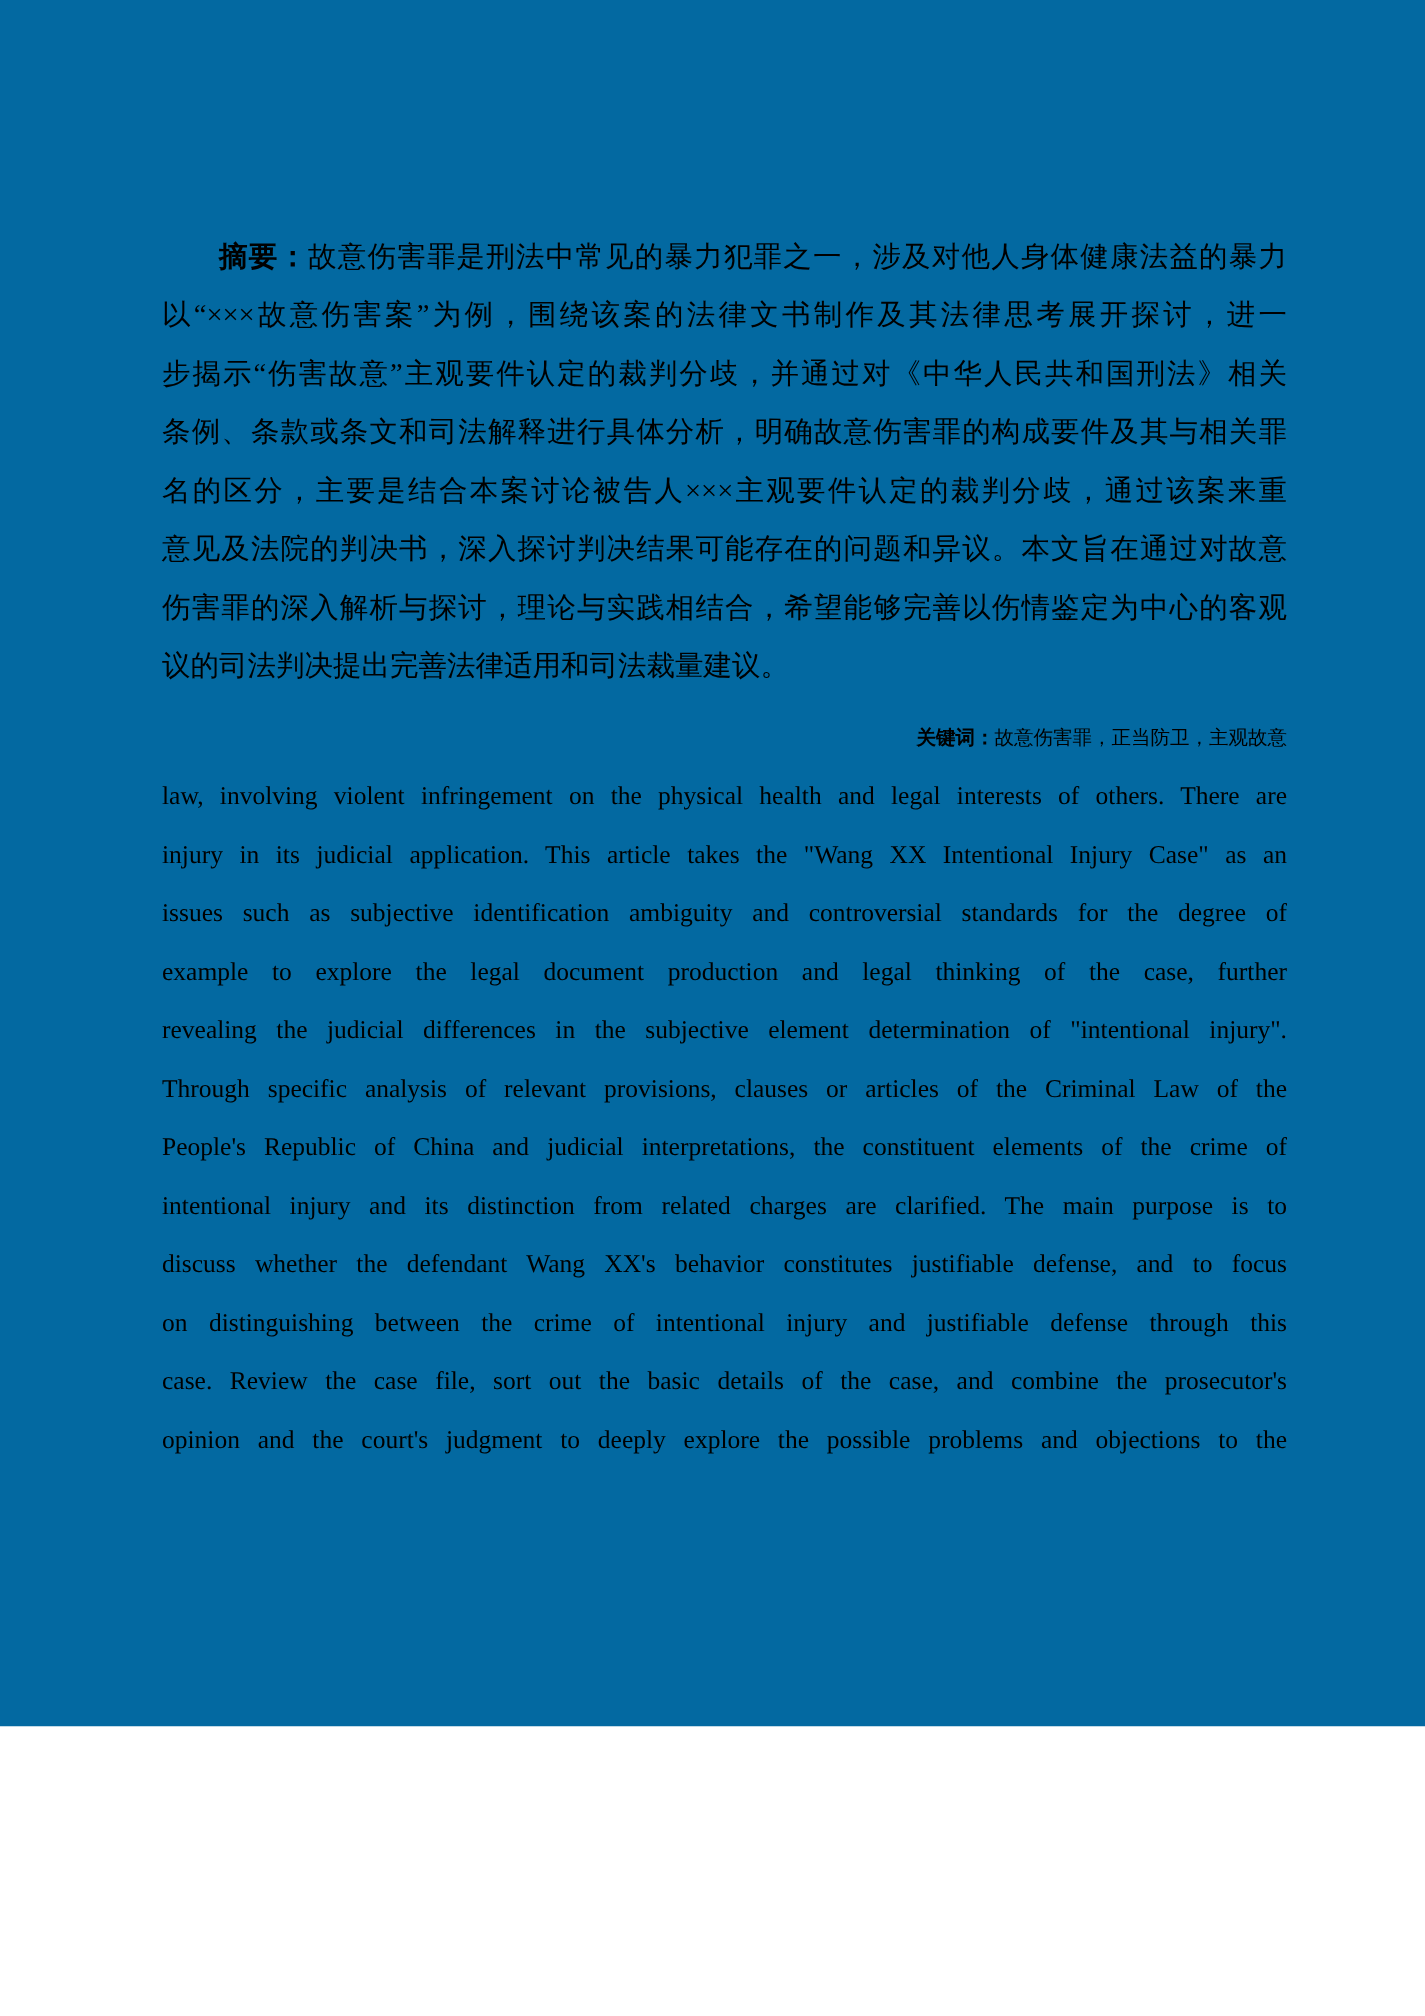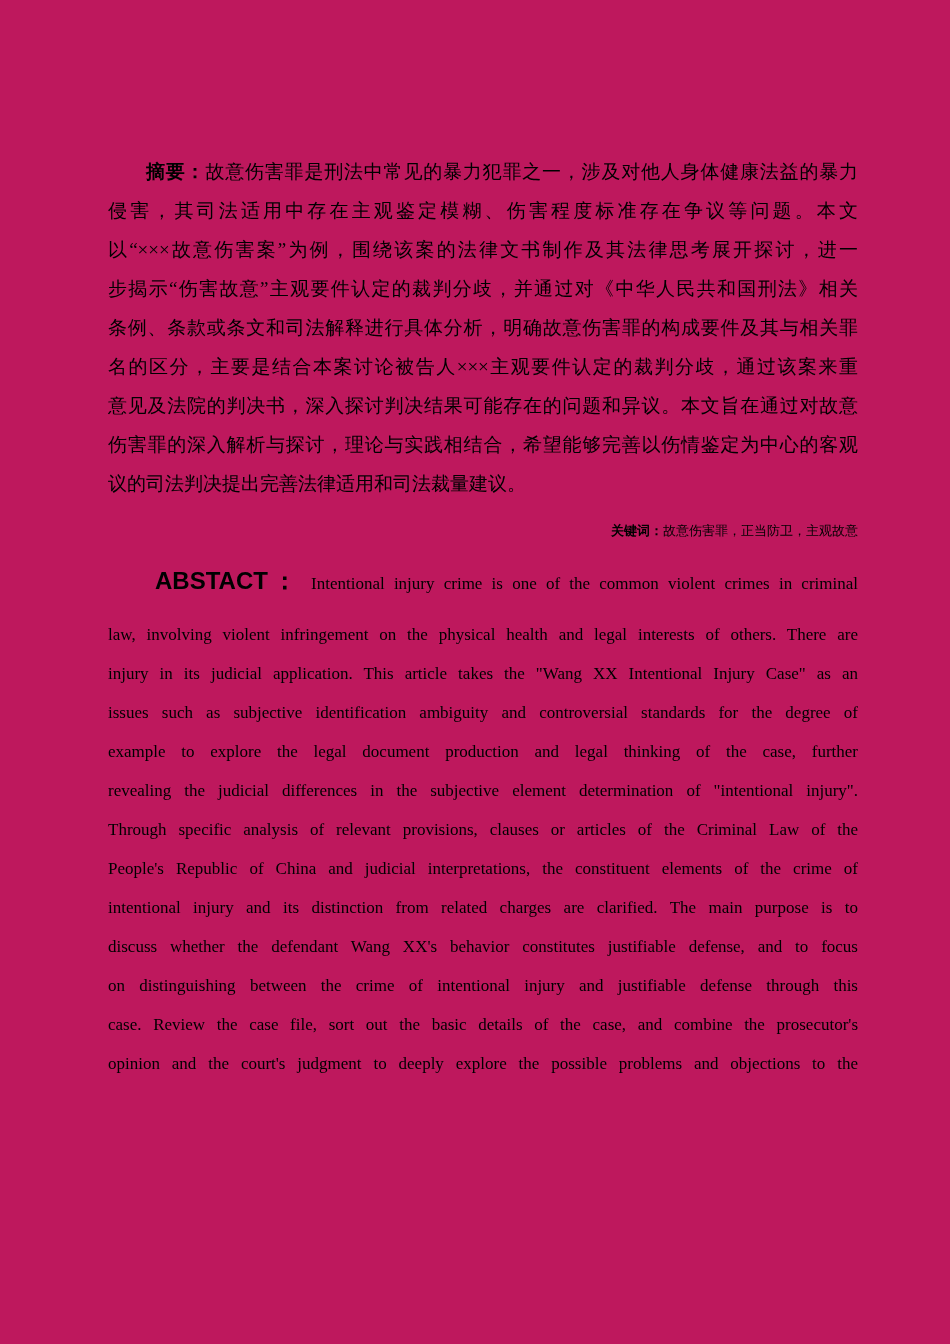--- a/index.html
+++ b/index.html
@@ -1,20 +1,20 @@
 <!DOCTYPE html>
 <html><head>
 <meta charset="utf-8">
 <style>
   html, body { margin: 0; padding: 0; background: #ffffff; }
   .page {
     position: relative;
     width: 950px;
-    height: 1344px;
-    background: #be185d;
+    height: 1151px;
+    background: #0369a1;
     color: #000000;
     font-family: "Liberation Serif", "DejaVu Serif", serif;
     overflow: hidden;
   }
   .content {
     position: absolute;
     left: 108px;
     top: 152px;
     width: 750px;
   }
@@ -64,39 +64,35 @@
 <body>
 
 <div class="page">
   <div class="content">
 
     <div>
       <div class="cn-line cn-first">
         <span class="cn-label">摘要：</span><span>故意伤害罪是刑法中常见的暴力犯罪之一，涉及对他人身体健康法益的暴力</span>
       </div>
       <div>
-          <div class="cn-line">侵害，其司法适用中存在主观鉴定模糊、伤害程度标准存在争议等问题。本文</div>
           <div class="cn-line">以“×××故意伤害案”为例，围绕该案的法律文书制作及其法律思考展开探讨，进一</div>
           <div class="cn-line">步揭示“伤害故意”主观要件认定的裁判分歧，并通过对《中华人民共和国刑法》相关</div>
           <div class="cn-line">条例、条款或条文和司法解释进行具体分析，明确故意伤害罪的构成要件及其与相关罪</div>
           <div class="cn-line">名的区分，主要是结合本案讨论被告人×××主观要件认定的裁判分歧，通过该案来重</div>
           <div class="cn-line">意见及法院的判决书，深入探讨判决结果可能存在的问题和异议。本文旨在通过对故意</div>
           <div class="cn-line">伤害罪的深入解析与探讨，理论与实践相结合，希望能够完善以伤情鉴定为中心的客观</div>
           <div class="cn-line no-just-last">议的司法判决提出完善法律适用和司法裁量建议。</div>
         </div>
     </div>
 
     <div class="kw-line">
       <span class="cn-label">关键词：</span><span>故意伤害罪，正当防卫，主观故意</span>
     </div>
 
     <div>
-      <div class="en-first">
-        <span class="en-label">ABSTACT：</span> <span>Intentional injury crime is one of the common violent crimes in criminal</span>
-      </div>
       <div>
           <div class="en-line">law, involving violent infringement on the physical health and legal interests of others. There are</div>
           <div class="en-line">injury in its judicial application. This article takes the "Wang XX Intentional Injury Case" as an</div>
           <div class="en-line">issues such as subjective identification ambiguity and controversial standards for the degree of</div>
           <div class="en-line">example to explore the legal document production and legal thinking of the case, further</div>
           <div class="en-line">revealing the judicial differences in the subjective element determination of "intentional injury".</div>
           <div class="en-line">Through specific analysis of relevant provisions, clauses or articles of the Criminal Law of the</div>
           <div class="en-line">People's Republic of China and judicial interpretations, the constituent elements of the crime of</div>
           <div class="en-line">intentional injury and its distinction from related charges are clarified. The main purpose is to</div>
           <div class="en-line">discuss whether the defendant Wang XX's behavior constitutes justifiable defense, and to focus</div>

